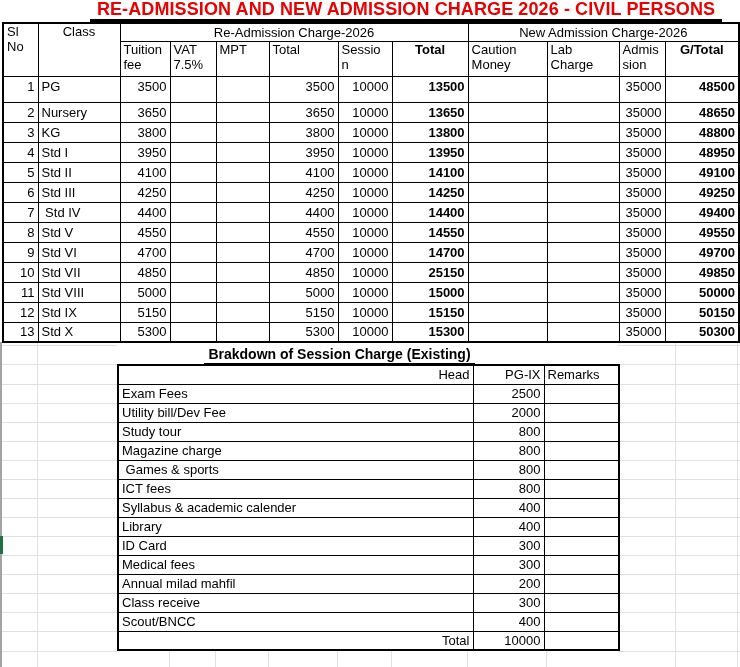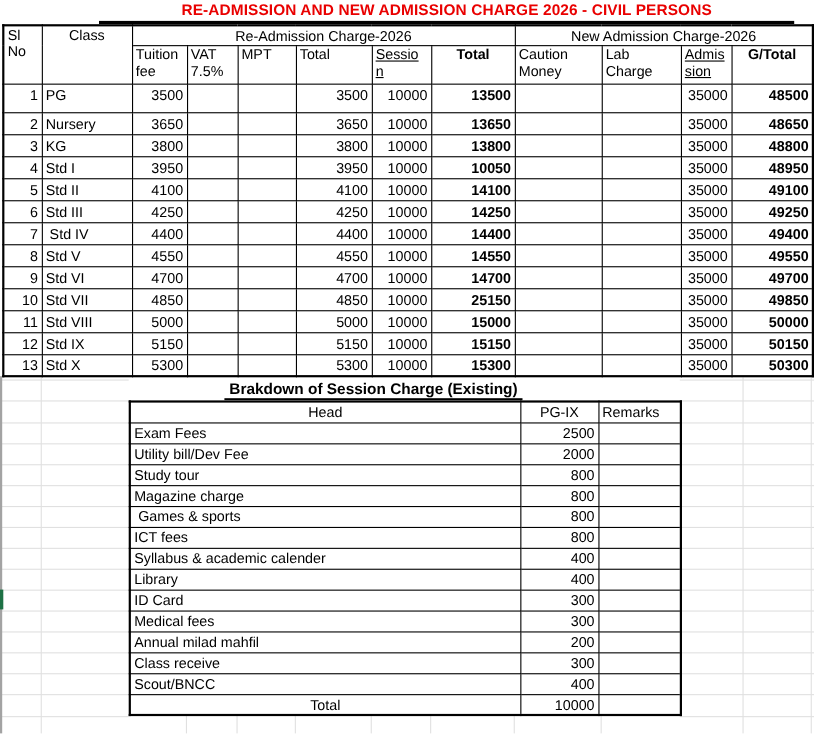--- a/index.html
+++ b/index.html
@@ -7,54 +7,54 @@
 
   
   .strip{position:absolute;pointer-events:none;}
   .gl-h{position:absolute;left:0;right:0;height:1px;background:#e0e0e0;}
   .gl-v{position:absolute;top:0;bottom:0;width:1px;background:#e0e0e0;}
   .sheet-edge{position:absolute;left:0;top:342px;width:2px;height:325px;background:#a3a3a3;}
   .row-marker{position:absolute;left:0;top:536px;width:3px;height:18px;}
 
   
   #main-title{position:absolute;top:1px;left:90px;width:632px;text-align:center;
-    font-weight:bold;font-size:14px;letter-spacing:.1px;line-height:17px;
+    font-weight:bold;font-size:18px;letter-spacing:.1px;line-height:17px;
     border-bottom:3px solid #000;padding-bottom:1px;white-space:nowrap;}
 
   
   table{border-collapse:collapse;table-layout:fixed;position:absolute;background:#fff;}
   #t1{left:2px;top:22px;width:736px;border:2px solid #000;}
   #t1 th,#t1 td{border:1px solid #000;font-size:13px;padding:0 3px;overflow:hidden;line-height:15px;}
   #t1 th{font-weight:normal;}
   .corner{text-align:left;vertical-align:top;padding-top:1px;}
   .classhead{text-align:center;vertical-align:top;padding-top:1px;}
   .gh{font-weight:bold;font-size:13.5px;vertical-align:middle;margin-top:24px;}
   tr.ghrow{height:18px;}
   tr.shrow{height:35px;}
   .sh{text-align:left;vertical-align:top;line-height:16px;padding-top:1px;}
   .shb{font-weight:bold !important;text-align:center;vertical-align:top;line-height:16px;padding-top:1px;}
-  .brk{word-break:break-all;text-decoration:underline;}
+  .brk{word-break:break-all;}
   #t1 tbody tr{height:20px;}
   #t1 tbody tr:first-child{height:26px;}
   #t1 tbody tr:first-child td{vertical-align:top;padding-top:2px;}
   .c-sl{text-align:right;padding-right:2px;}
   .c-class{text-align:left;white-space:pre;padding-left:2px;margin-left:16px;}
   .c-num{text-align:right;}
   .c-bold{font-weight:bold;}
   .c-pad{padding-right:8px;}
 
   
   #brk-title{position:absolute;top:345px;left:117px;width:445px;text-align:center;}
   #brk-title span{display:inline-block;font-weight:bold;font-size:14px;line-height:16px;
     border-bottom:2px solid #000;padding:0 4px 1px 4px;white-space:nowrap;}
   #t2{left:117px;top:364px;width:501px;border:2px solid #000;}
   #t2 th,#t2 td{border:1px solid #000;font-size:13px;padding:0 3px;overflow:hidden;line-height:15px;}
   #t2 th{font-weight:normal;}
   #t2 tr{height:19px;}
-  .h-center{text-align:center;}
+  .h-center{text-align:right;}
   .h-left{text-align:left;white-space:pre;padding-left:3px;}
   .h-val{text-align:right;padding-right:4px;margin-left:24px;}
 </style>
 </head>
 <body>
 
 <div id="canvas">
 
   <div class="strip" id="strip-left" style="left:0;top:342px;width:117px;height:325px;">
       <div class="gl-h" style="top: 3.4px;"></div>
@@ -191,21 +191,21 @@
           <td class="c-num c-bold">48800</td>
         </tr>
         <tr>
           <td class="c-sl">4</td>
           <td class="c-class">Std I</td>
           <td class="c-num">3950</td>
           <td></td>
           <td></td>
           <td class="c-num">3950</td>
           <td class="c-num">10000</td>
-          <td class="c-num c-bold c-pad">10050</td>
+          <td class="c-num c-bold c-pad">13950</td>
           <td></td>
           <td></td>
           <td class="c-num">35000</td>
           <td class="c-num c-bold">48950</td>
         </tr>
         <tr>
           <td class="c-sl">5</td>
           <td class="c-class">Std II</td>
           <td class="c-num">4100</td>
           <td></td>

